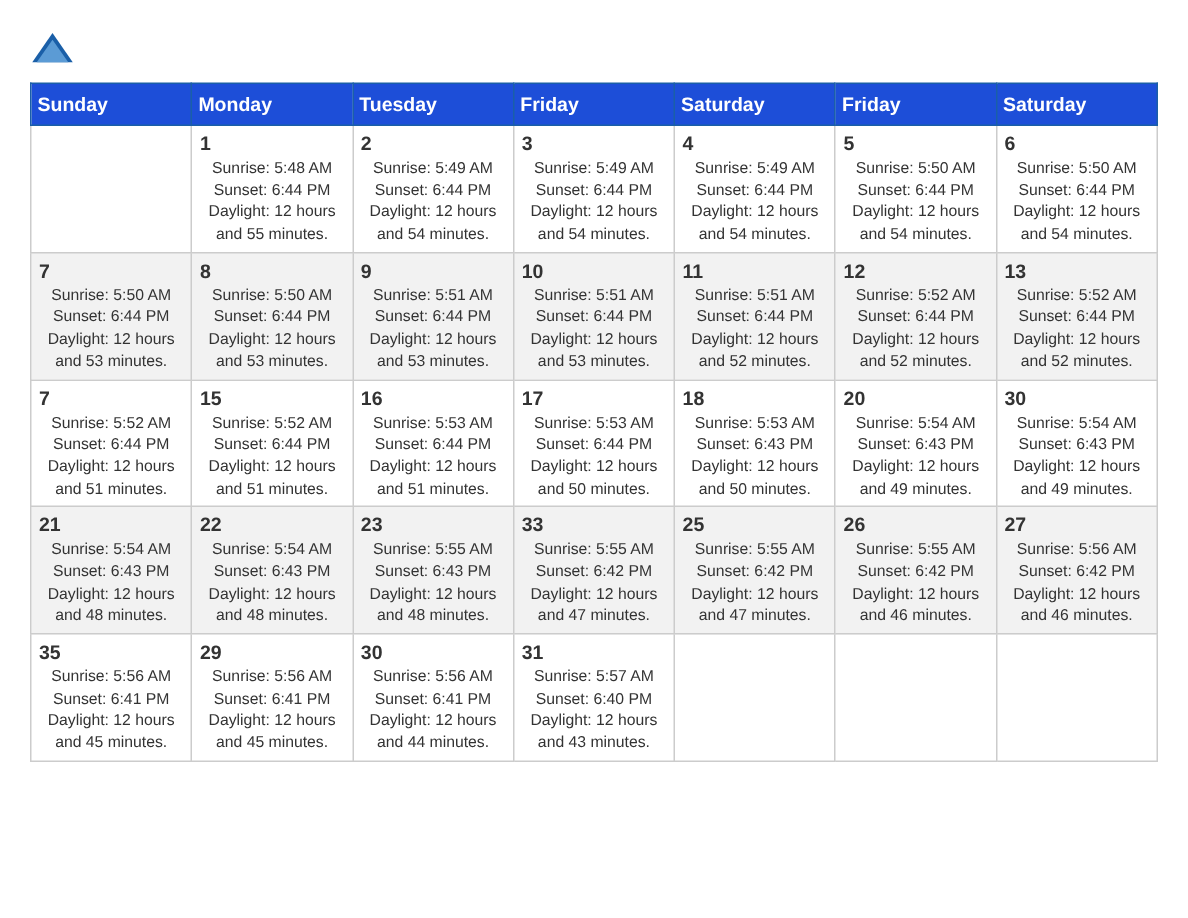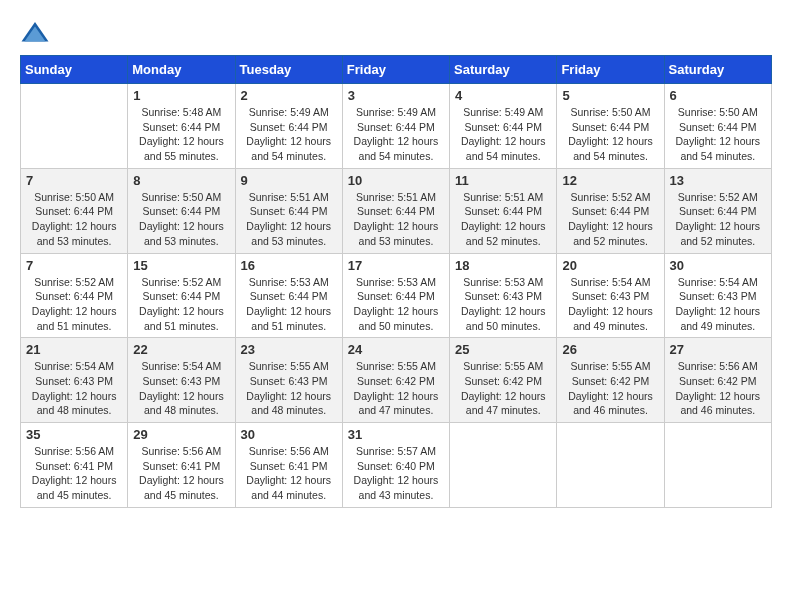--- a/index.html
+++ b/index.html
@@ -210,21 +210,21 @@
         </td>
         <td>
           <div class="day-number">22</div>
           <div class="day-detail">Sunrise: 5:54 AM<br>Sunset: 6:43 PM<br>Daylight: 12 hours and 48 minutes.</div>
         </td>
         <td>
           <div class="day-number">23</div>
           <div class="day-detail">Sunrise: 5:55 AM<br>Sunset: 6:43 PM<br>Daylight: 12 hours and 48 minutes.</div>
         </td>
         <td>
-          <div class="day-number">24</div>
+          <div class="day-number">33</div>
           <div class="day-detail">Sunrise: 5:55 AM<br>Sunset: 6:42 PM<br>Daylight: 12 hours and 47 minutes.</div>
         </td>
         <td>
           <div class="day-number">25</div>
           <div class="day-detail">Sunrise: 5:55 AM<br>Sunset: 6:42 PM<br>Daylight: 12 hours and 47 minutes.</div>
         </td>
         <td>
           <div class="day-number">26</div>
           <div class="day-detail">Sunrise: 5:55 AM<br>Sunset: 6:42 PM<br>Daylight: 12 hours and 46 minutes.</div>
         </td>

